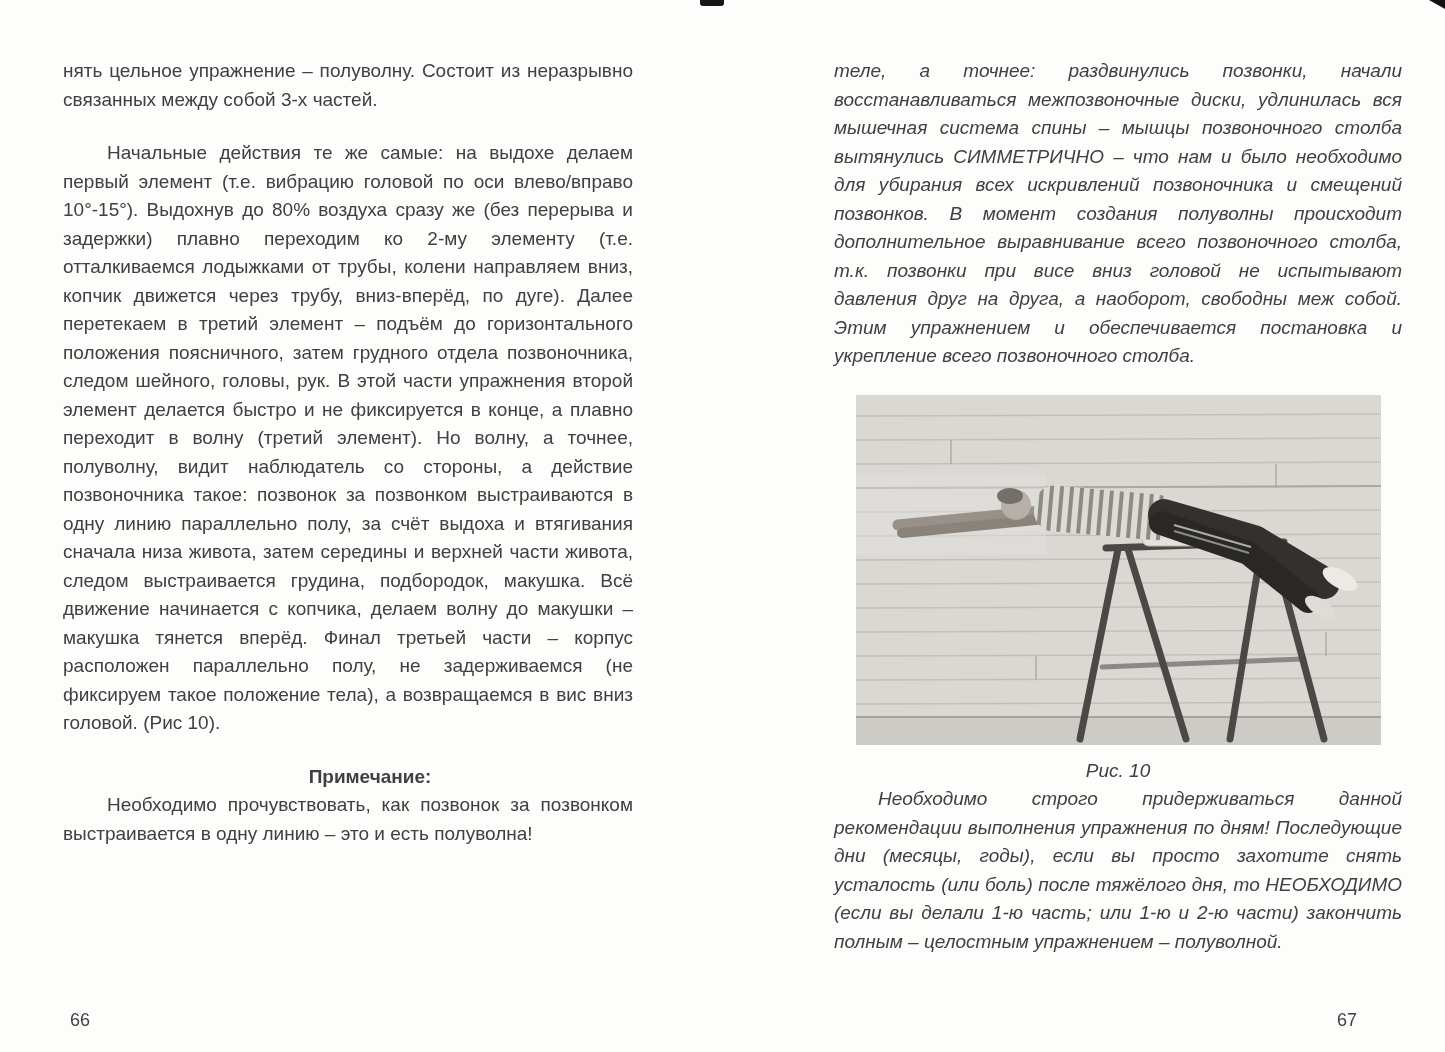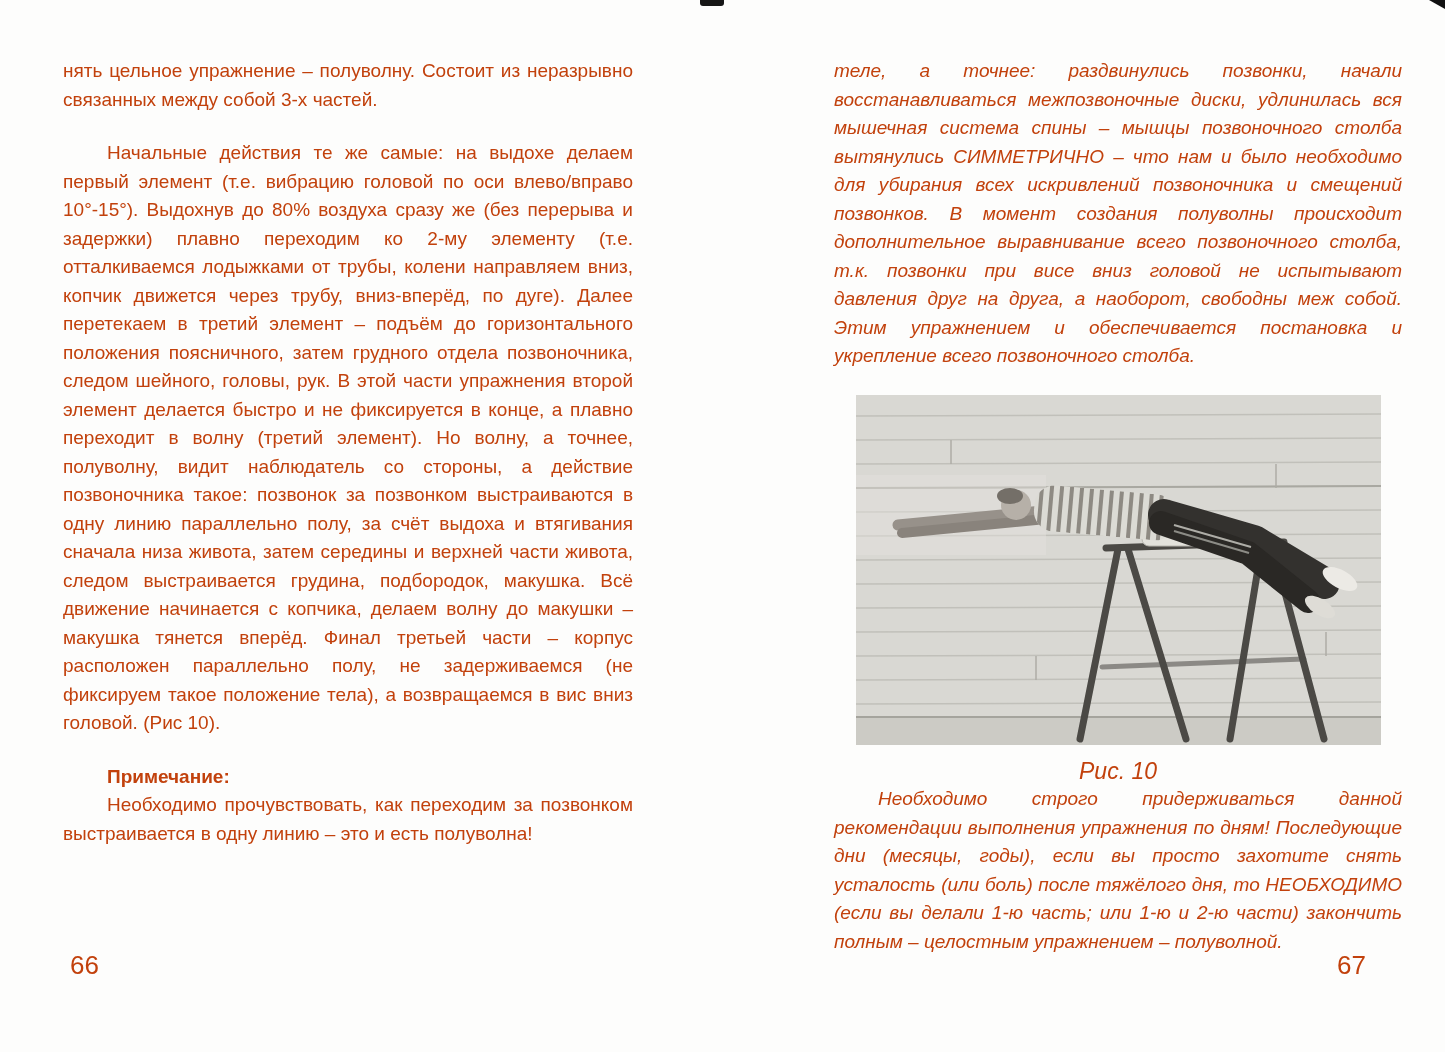--- a/index.html
+++ b/index.html
@@ -1,57 +1,57 @@
 <!DOCTYPE html>
 <html lang="ru"><head>
 <meta charset="utf-8">
 <style>
   html,body{margin:0;padding:0;background:#ffffff;}
   .spread{
     position:relative;
     width:1445px;height:1052px;
     background:#fdfdfc;
     font-family:"Liberation Sans","DejaVu Sans",sans-serif;
-    color:#c2410c;
+    color:#404040;
     overflow:hidden;
   }
   .col{
     position:absolute;
     top:57px;
     width:570px;
     font-size:19px;
     line-height:28.5px;
     text-align:justify;
   }
   .col-left{left:63px;}
   .col-right{left:834px;width:568px;font-style:italic;}
   .col p{margin:0;}
   .indent{text-indent:44px;}
   .gap{margin-top:25px !important;}
   .heading{
     font-weight:bold;
     margin:25px 0 0 0 !important;
     padding-left:44px;
-    text-align:left;
+    text-align:center;
   }
   figure{
     margin:24px auto 0 auto;
     width:525px;
     text-align:center;
   }
   .photo{width:525px;height:350px;display:block;}
   figcaption{
     margin-top:12px;
-    font-size:23px;
+    font-size:19px;
     text-align:center;
   }
   .page-number{
     position:absolute;
-    top:950px;
-    font-size:26px;
+    top:1010px;
+    font-size:18px;
   }
   .pn-left{left:70px;}
   .pn-right{left:1337px;}
   .artifact-top{
     position:absolute;top:0;left:700px;
     width:24px;height:6px;background:#161616;
     border-radius:0 0 3px 3px;
   }
   .artifact-corner{
     position:absolute;top:0;right:0;
@@ -65,21 +65,21 @@
 
 <div class="spread">
 
   <div class="artifact-top"></div>
   <div class="artifact-corner"></div>
 
   <div class="col col-left">
     <p>нять цельное упражнение – полуволну. Состоит из неразрывно связанных между собой 3-х частей.</p>
     <p class="indent gap">Начальные действия те же самые: на выдохе делаем первый элемент (т.е. вибрацию головой по оси влево/вправо 10°-15°). Выдохнув до 80% воздуха сразу же (без перерыва и задержки) плавно переходим ко 2-му элементу (т.е. отталкиваемся лодыжками от трубы, колени направляем вниз, копчик движется через трубу, вниз-вперёд, по дуге). Далее перетекаем в третий элемент – подъём до горизонтального положения поясничного, затем грудного отдела позвоночника, следом шейного, головы, рук. В этой части упражнения второй элемент делается быстро и не фиксируется в конце, а плавно переходит в волну (третий элемент). Но волну, а точнее, полуволну, видит наблюдатель со стороны, а действие позвоночника такое: позвонок за позвонком выстраиваются в одну линию параллельно полу, за счёт выдоха и втягивания сначала низа живота, затем середины и верхней части живота, следом выстраивается грудина, подбородок, макушка. Всё движение начинается с копчика, делаем волну до макушки – макушка тянется вперёд. Финал третьей части – корпус расположен параллельно полу, не задерживаемся (не фиксируем такое положение тела), а возвращаемся в вис вниз головой. (Рис 10).</p>
     <p class="heading">Примечание:</p>
-    <p class="indent">Необходимо прочувствовать, как переходим за позвонком выстраивается в одну линию – это и есть полуволна!</p>
+    <p class="indent">Необходимо прочувствовать, как позвонок за позвонком выстраивается в одну линию – это и есть полуволна!</p>
   </div>
 
   <div class="col col-right">
     <p>теле, а точнее: раздвинулись позвонки, начали восстанавливаться межпозвоночные диски, удлинилась вся мышечная система спины – мышцы позвоночного столба вытянулись СИММЕТРИЧНО – что нам и было необходимо для убирания всех искривлений позвоночника и смещений позвонков. В момент создания полуволны происходит дополнительное выравнивание всего позвоночного столба, т.к. позвонки при висе вниз головой не испытывают давления друг на друга, а наоборот, свободны меж собой. Этим упражнением и обеспечивается постановка и укрепление всего позвоночного столба.</p>
 
     <figure>
       <svg class="photo" viewBox="0 0 525 350" xmlns="http://www.w3.org/2000/svg" role="img">
         <defs>
           <clipPath id="shirtClip">
               <rect x="178" y="95" width="142" height="46" rx="20"></rect>

